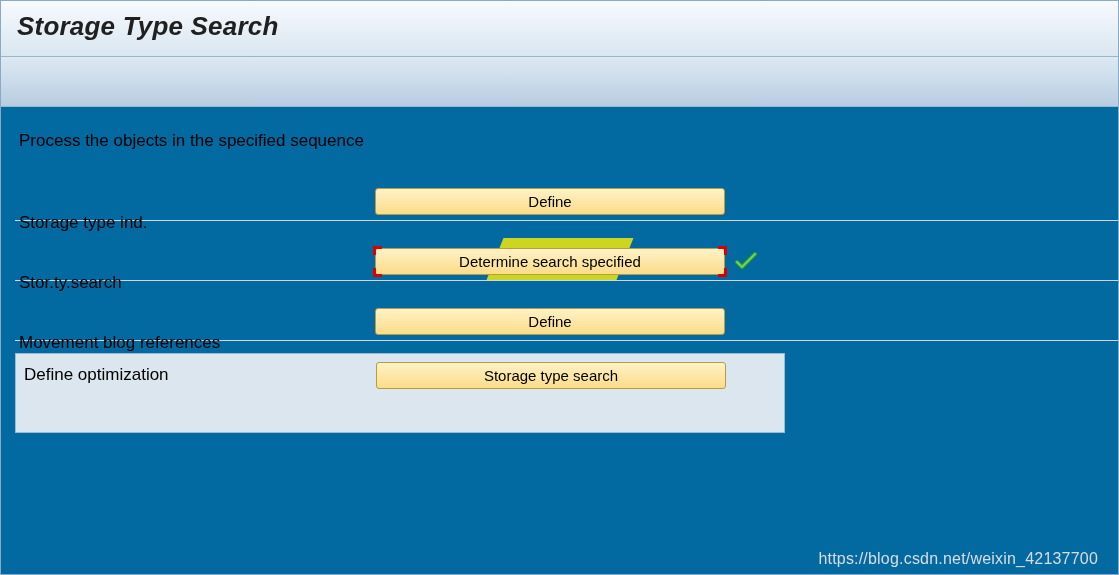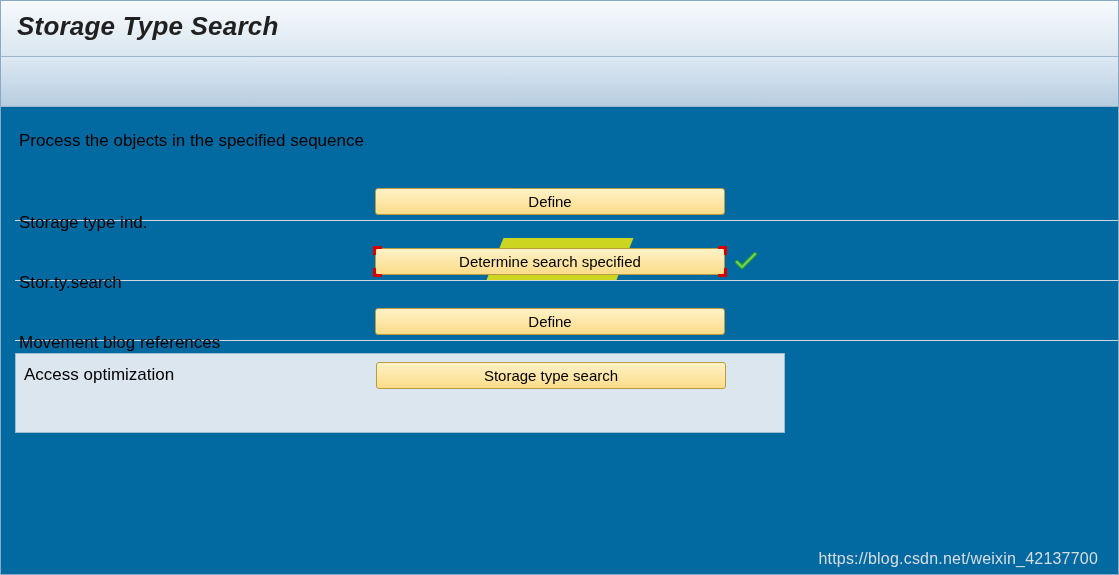--- a/index.html
+++ b/index.html
@@ -173,21 +173,21 @@
 
     <div class="row" style="margin-bottom:12px;">
       <div class="label">Movement blog references</div>
       <div class="sap-button">
         <span>Define</span>
       </div>
     </div>
 
     <div class="optional-group">
       <div class="optional-row">
-        <div class="label">Access optimization</div>
+        <div class="label">Define optimization</div>
         <div class="sap-button">
           <span>Storage type search</span>
         </div>
       </div>
     </div>
 
     <div class="watermark">https://blog.csdn.net/weixin_42137700</div>
   </div>
 </div>
 

